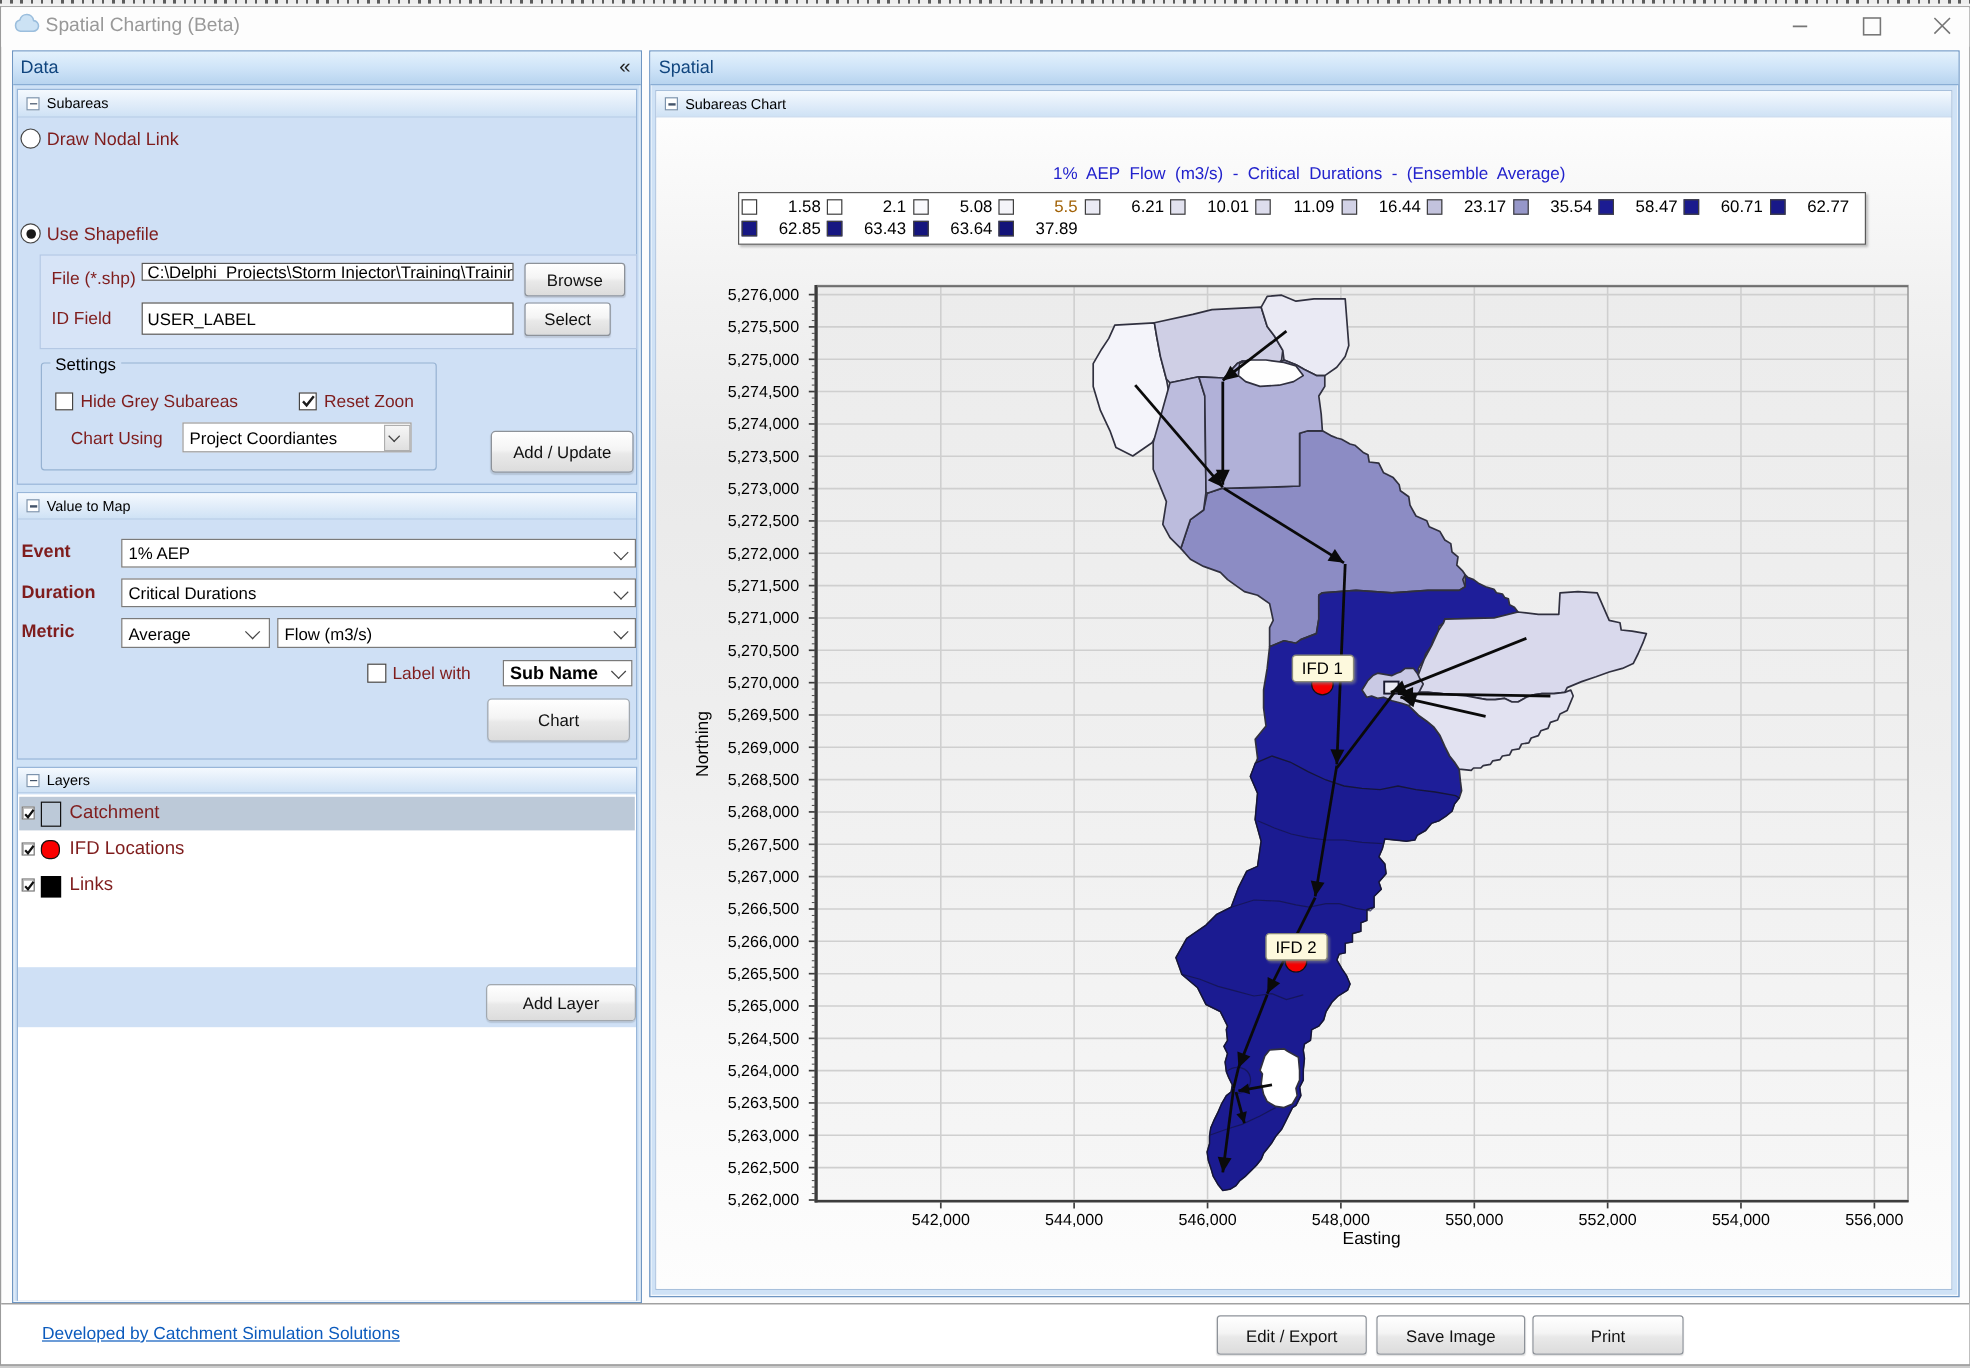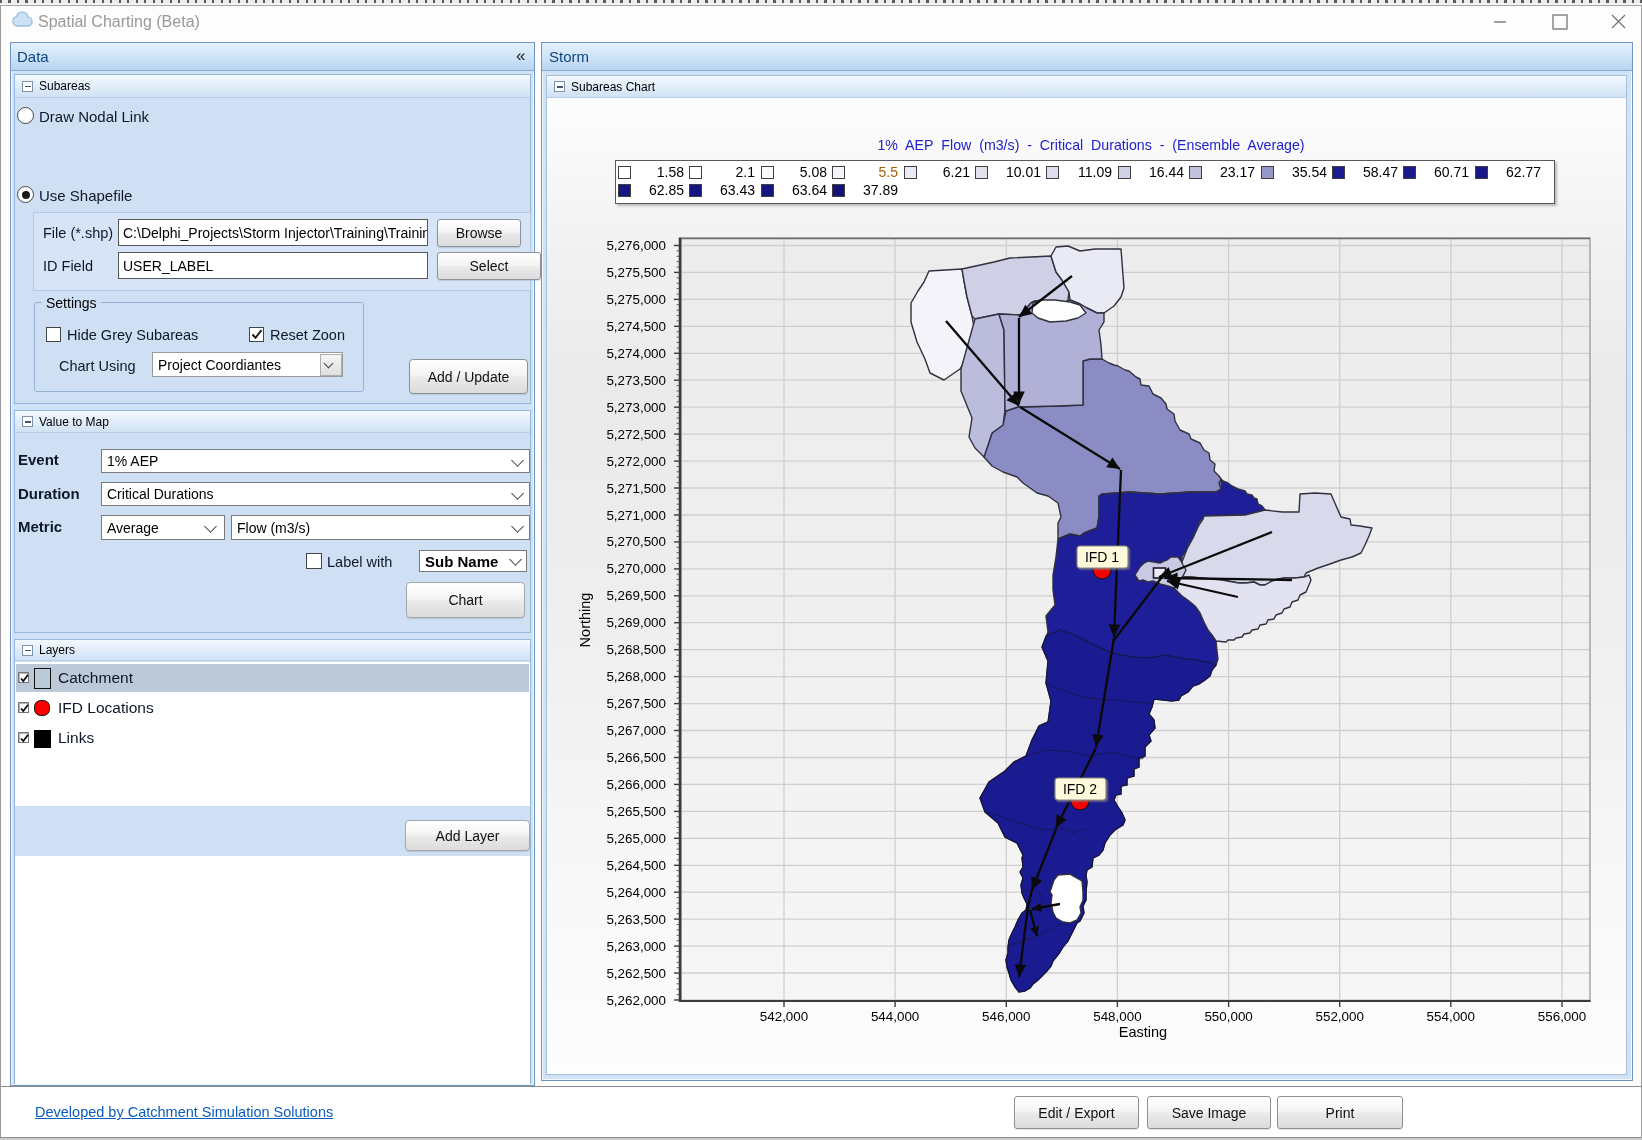--- a/index.html
+++ b/index.html
@@ -9,21 +9,21 @@
   background:linear-gradient(180deg,#ffffff 0%,#f4f4f4 45%,#e9e9e9 55%,#dcdcdc 100%);
   font-size:14px; color:#111; display:flex; align-items:center; justify-content:center;
   box-shadow:0 1px 1px rgba(0,0,0,0.12); }
 .tb { position:absolute; background:#fff; border:1px solid #575757; font-size:14px; color:#000;
   display:flex; align-items:center; padding-left:4px; white-space:nowrap; overflow:hidden; }
 .combo { position:absolute; background:#fff; border:1px solid #7a7a7a; font-size:14px; color:#000;
   display:flex; align-items:center; padding-left:5px; }
 .chev { position:absolute; width:9px; height:9px; border-right:1.6px solid #444; border-bottom:1.6px solid #444;
   transform:rotate(45deg); }
 .cb { position:absolute; width:15px; height:15px; background:#fff; border:1.5px solid #454545; }
-.lbl { position:absolute; font-size:14.5px; color:#0f172a; white-space:nowrap; }
+.lbl { position:absolute; font-size:14.5px; color:#7f1d1d; white-space:nowrap; }
 .hdrtext { font-size:15px; color:#10457e; }
 .ghead { position:absolute; background:linear-gradient(180deg,#f4f9fe 0%,#e0ecf9 55%,#cfe2f5 100%);
   border-bottom:1px solid #b9cfe8; display:flex; align-items:center; font-size:12px; color:#000; }
 .gbox { display:inline-block; width:11px; height:11px; border:1px solid #7c93ad; background:#fff;
   margin:0 6px 0 7px; position:relative; }
 .gbox::after { content:""; position:absolute; left:1.5px; right:1.5px; top:4px; height:1.5px; background:#44546a; }
 </style></head>
 <body>
 
 <div class="abs" style="left:0;top:0;width:1642px;height:5px;background:#f2f2f2;">
@@ -55,25 +55,25 @@
 
 <div class="abs" style="left:17px;top:107px;width:17px;height:17px;border:1.6px solid #454545;border-radius:50%;background:#fff;"></div>
 <div class="lbl" style="left:39px;top:108px;font-size:15px;">Draw Nodal Link</div>
 
 <div class="abs" style="left:17px;top:186px;width:17px;height:17px;border:1.6px solid #454545;border-radius:50%;background:#fff;"></div>
 <div class="abs" style="left:21.5px;top:190.5px;width:8px;height:8px;border-radius:50%;background:#1a1a1a;"></div>
 <div class="lbl" style="left:39px;top:187px;font-size:15px;">Use Shapefile</div>
 
 <div class="abs" style="left:33px;top:212px;width:498px;height:79px;border:1px solid #b4c8e4;background:#d7e4f7;"></div>
 <div class="lbl" style="left:43px;top:225px;">File (*.shp)</div>
-<div class="tb" style="left:118px;top:219px;width:310px;height:27px;">C:\Delphi_Projects\Storm Injector\Training\Trainin</div>
+<div class="tb" style="left:118px;top:219px;width:310px;height:15px;">C:\Delphi_Projects\Storm Injector\Training\Trainin</div>
 <div class="btn" style="left:437px;top:219px;width:84px;height:28px;">Browse</div>
 <div class="lbl" style="left:43px;top:258px;">ID Field</div>
 <div class="tb" style="left:118px;top:252px;width:310px;height:27px;">USER_LABEL</div>
-<div class="btn" style="left:437px;top:252px;width:104px;height:28px;">Select</div>
+<div class="btn" style="left:437px;top:252px;width:72px;height:28px;">Select</div>
 
 <div class="abs" style="left:34px;top:302px;width:330px;height:90px;border:1px solid #96b2d2;border-radius:3px;"></div>
 <div class="abs" style="left:42px;top:295px;background:#cfe0f5;padding:0 4px;font-size:14px;color:#000;">Settings</div>
 <div class="cb" style="left:46px;top:327px;"></div>
 <div class="lbl" style="left:67px;top:327px;">Hide Grey Subareas</div>
 <div class="cb" style="left:249px;top:327px;"></div>
 <svg class="abs" style="left:250px;top:328px;" width="14" height="13" viewBox="0 0 14 13">
     <path d="M2.5 6.5 L5.5 9.8 L11.5 2.2" fill="none" stroke="#1c1c1c" stroke-width="2"></path>
   </svg>
 <div class="lbl" style="left:270px;top:327px;">Reset Zoon</div>
@@ -131,21 +131,21 @@
 <div class="abs" style="left:1px;top:1086px;width:1640px;height:52px;background:#fff;border-top:1px solid #8a8a8a;"></div>
 <div class="abs" style="left:35px;top:1104px;font-size:14.5px;color:#0c5bbd;text-decoration:underline;">Developed by Catchment Simulation Solutions</div>
 <div class="abs" style="left:0px;top:1137px;width:1642px;height:3px;background:#cccccc;border-top:1px solid #8a8a8a;"></div>
 <div class="btn" style="left:1014px;top:1096px;width:125px;height:33px;">Edit / Export</div>
 <div class="btn" style="left:1147px;top:1096px;width:124px;height:33px;">Save Image</div>
 <div class="btn" style="left:1277px;top:1096px;width:126px;height:33px;">Print</div>
 
 <div class="abs" style="left:541px;top:42px;width:1092px;height:1039px;border:1px solid #6f96c2;background:#cfe2f6;box-shadow:inset 0 0 0 1px rgba(255,255,255,0.75);"></div>
 <div class="abs" style="left:542px;top:43px;width:1090px;height:28px;
  background:linear-gradient(180deg,#e3f1fc 0%,#cfe4f8 50%,#b8d4ef 100%);border-bottom:1px solid #89add4;"></div>
-<div class="abs hdrtext" style="left:549px;top:48px;">Storm</div>
+<div class="abs hdrtext" style="left:549px;top:48px;">Spatial</div>
 <div class="abs" style="left:546px;top:75px;width:1081px;height:1000px;border:1px solid #a8c0dc;background:#fff;"></div>
 <div class="ghead" style="left:547px;top:76px;width:1079px;height:22px;"><span class="gbox"></span>Subareas Chart</div>
 <div class="abs" style="left:547px;top:98px;width:1079px;height:976px;background:linear-gradient(180deg,#fdfdfd 0%,#f1f1f1 16%,#eaeaea 30%,#efefef 55%,#f7f7f7 78%,#fdfdfd 100%);"></div>
 <div class="abs" style="left:627px;top:137px;width:928px;text-align:center;font-size:14.2px;color:#2222cc;letter-spacing:0px;">1%&nbsp; AEP&nbsp; Flow&nbsp; (m3/s)&nbsp; -&nbsp; Critical&nbsp; Durations&nbsp; -&nbsp; (Ensemble&nbsp; Average)</div>
 
 <div class="abs" style="left:615px;top:160px;width:940px;height:44px;background:#fff;border:1.4px solid #5a5a5a;box-shadow:2px 2px 2px rgba(120,120,120,0.45);"></div>
 <div class="abs" style="left:618px;top:166px;width:13px;height:13px;background:#ffffff;border:1.3px solid #3f3f3f;"></div>
 <div class="abs" style="left:632px;top:164px;width:52px;text-align:right;font-size:14px;color:#000;">1.58</div>
 <div class="abs" style="left:689px;top:166px;width:13px;height:13px;background:#ffffff;border:1.3px solid #3f3f3f;"></div>
 <div class="abs" style="left:703px;top:164px;width:52px;text-align:right;font-size:14px;color:#000;">2.1</div>

